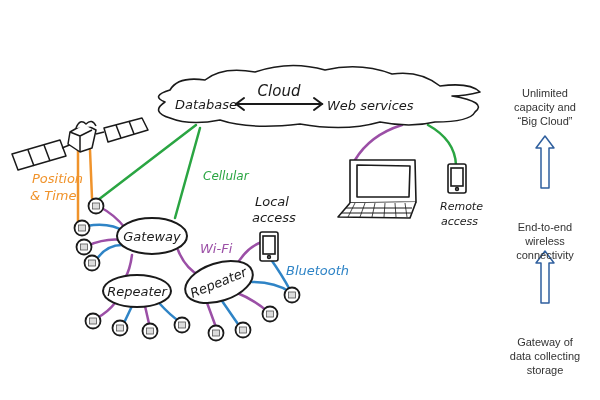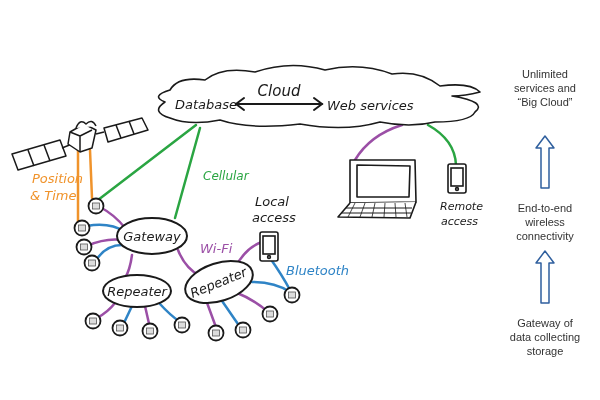--- a/index.html
+++ b/index.html
@@ -1,19 +1,19 @@
 <!DOCTYPE html>
 <html><head>
 <meta charset="utf-8">
 <style>
   html,body{margin:0;padding:0;background:#ffffff;}
   body{width:600px;height:400px;overflow:hidden;position:relative;font-family:"DejaVu Sans",sans-serif;}
   #diagram{position:absolute;left:0;top:0;width:600px;height:400px;}
   .hand{font-family:"DejaVu Sans",sans-serif;font-style:italic;}
-  .side-text{position:absolute;width:110px;text-align:center;font-family:"Liberation Sans",sans-serif;font-size:11px;line-height:14px;color:#333;}
+  .side-text{position:absolute;width:110px;text-align:center;font-family:"Liberation Sans",sans-serif;font-size:11px;line-height:14px;color:#333;margin-top:19px;}
   .side-text span{display:block;}
 </style>
 </head>
 <body>
 
 <svg id="diagram" viewBox="0 0 600 400" xmlns="http://www.w3.org/2000/svg">
 
   <g fill="none" stroke-width="2.5" stroke-linecap="round">
 
     <path d="M78 150 L78 222" stroke="#f0932b"></path>
@@ -181,21 +181,21 @@
   <g fill="#fff" stroke="#2f5f9e" stroke-width="1.5" stroke-linejoin="round">
     <path d="M545 136 L554 148 L549 148 L549 188 L541 188 L541 148 L536 148 Z"></path>
   </g>
   <g fill="#fff" stroke="#2f5f9e" stroke-width="1.5" stroke-linejoin="round">
     <path d="M545 251 L554 263 L549 263 L549 303 L541 303 L541 263 L536 263 Z"></path>
   </g>
 </svg>
 
 <div class="side-text" style="left:490px;top:67px;">
   <span>Unlimited</span>
-  <span>services and</span>
+  <span>capacity and</span>
   <span>“Big Cloud”</span>
 </div>
 <div class="side-text" style="left:490px;top:201px;">
   <span>End-to-end</span>
   <span>wireless</span>
   <span>connectivity</span>
 </div>
 <div class="side-text" style="left:490px;top:316px;">
   <span>Gateway of</span>
   <span>data collecting</span>

